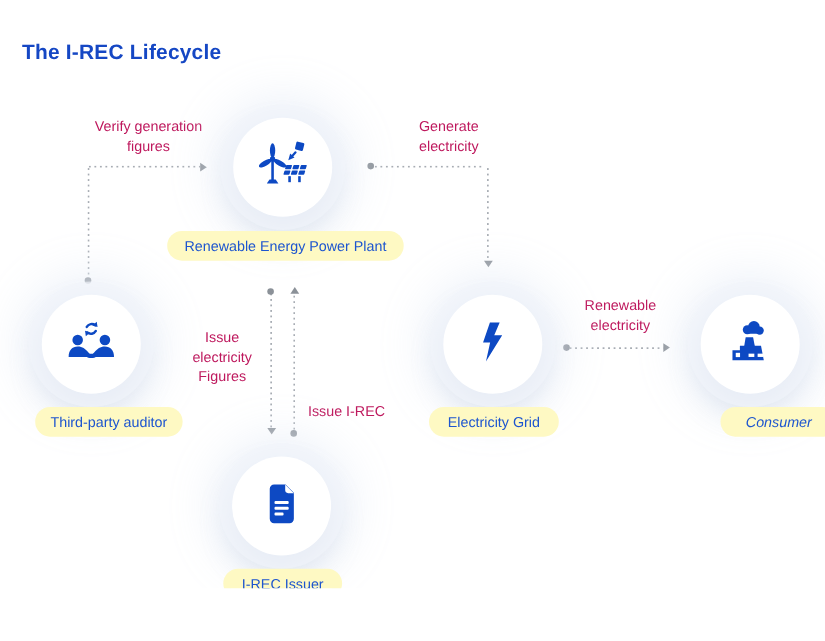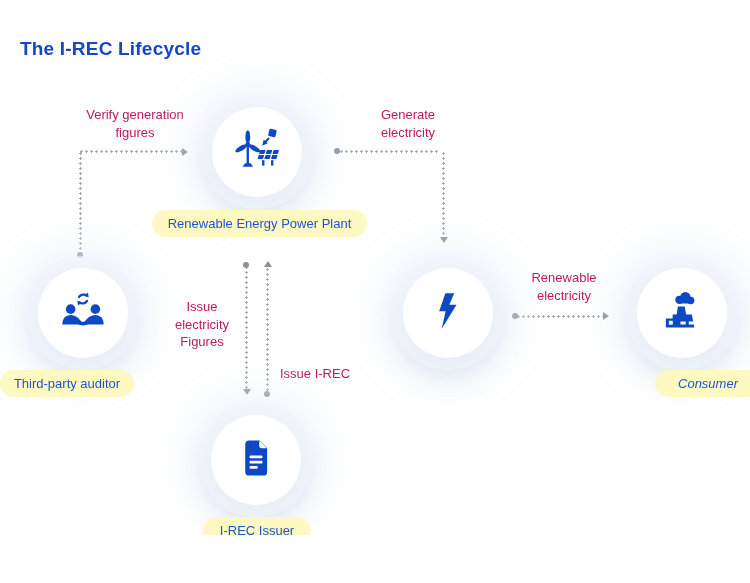--- a/index.html
+++ b/index.html
@@ -24,21 +24,21 @@
   .dot{position:absolute;width:6px;height:6px;border-radius:50%;background:#8b9198;}
   .arr{position:absolute;width:0;height:0;}
   .arr-right{border-top:4px solid transparent;border-bottom:4px solid transparent;border-left:6px solid #8b9198;}
   .arr-down{border-left:4px solid transparent;border-right:4px solid transparent;border-top:6px solid #8b9198;}
   .arr-up{border-left:4px solid transparent;border-right:4px solid transparent;border-bottom:6px solid #8b9198;}
 
   
   #node-power-plant{left:212px;top:107px;}
   #pill-power-plant{left:152px;top:210px;width:215px;}
   #node-auditor{left:38px;top:268px;}
-  #pill-auditor{left:0;top:370px;width:134px;}
+  #pill-auditor{left:32px;top:370px;width:134px;}
   #node-grid{left:403px;top:268px;}
   #pill-grid{left:390px;top:370px;width:118px;}
   #node-consumer{left:637px;top:268px;}
   #pill-consumer{left:655px;top:370px;width:106px;font-style:italic;}
   #node-issuer{left:211px;top:415px;}
   #pill-issuer{left:203px;top:517px;width:108px;text-decoration:underline;}
 
   
   #label-verify{left:70px;top:106px;width:130px;}
   #label-generate{left:350px;top:106px;width:116px;}
@@ -174,20 +174,21 @@
   </div>
   <div class="pill" id="pill-auditor">Third-party auditor</div>
 
   <div class="node-circle" id="node-grid">
     <span>
       <svg viewBox="0 0 64 64" width="42" height="42">
         <path fill="#0d49c3" d="M28 5 h13.5 L34 22.5 h11 L22.5 59 l5.8-26.5 h-9.8 z"></path>
       </svg>
     </span>
   </div>
+  <div class="pill" id="pill-grid">Electricity Grid</div>
 
   <div class="node-circle" id="node-consumer">
     <span>
       <svg viewBox="0 0 64 64" width="48" height="48">
         <g fill="#0d49c3">
           <circle cx="28.5" cy="17" r="5.5"></circle>
           <circle cx="36.5" cy="13.5" r="7"></circle>
           <circle cx="43.5" cy="18" r="5"></circle>
           <rect x="28.5" y="14" width="15" height="8" rx="2"></rect>
           <path d="M26.5 26 h9 l2.6 13.5 h-13.8 z"></path>

